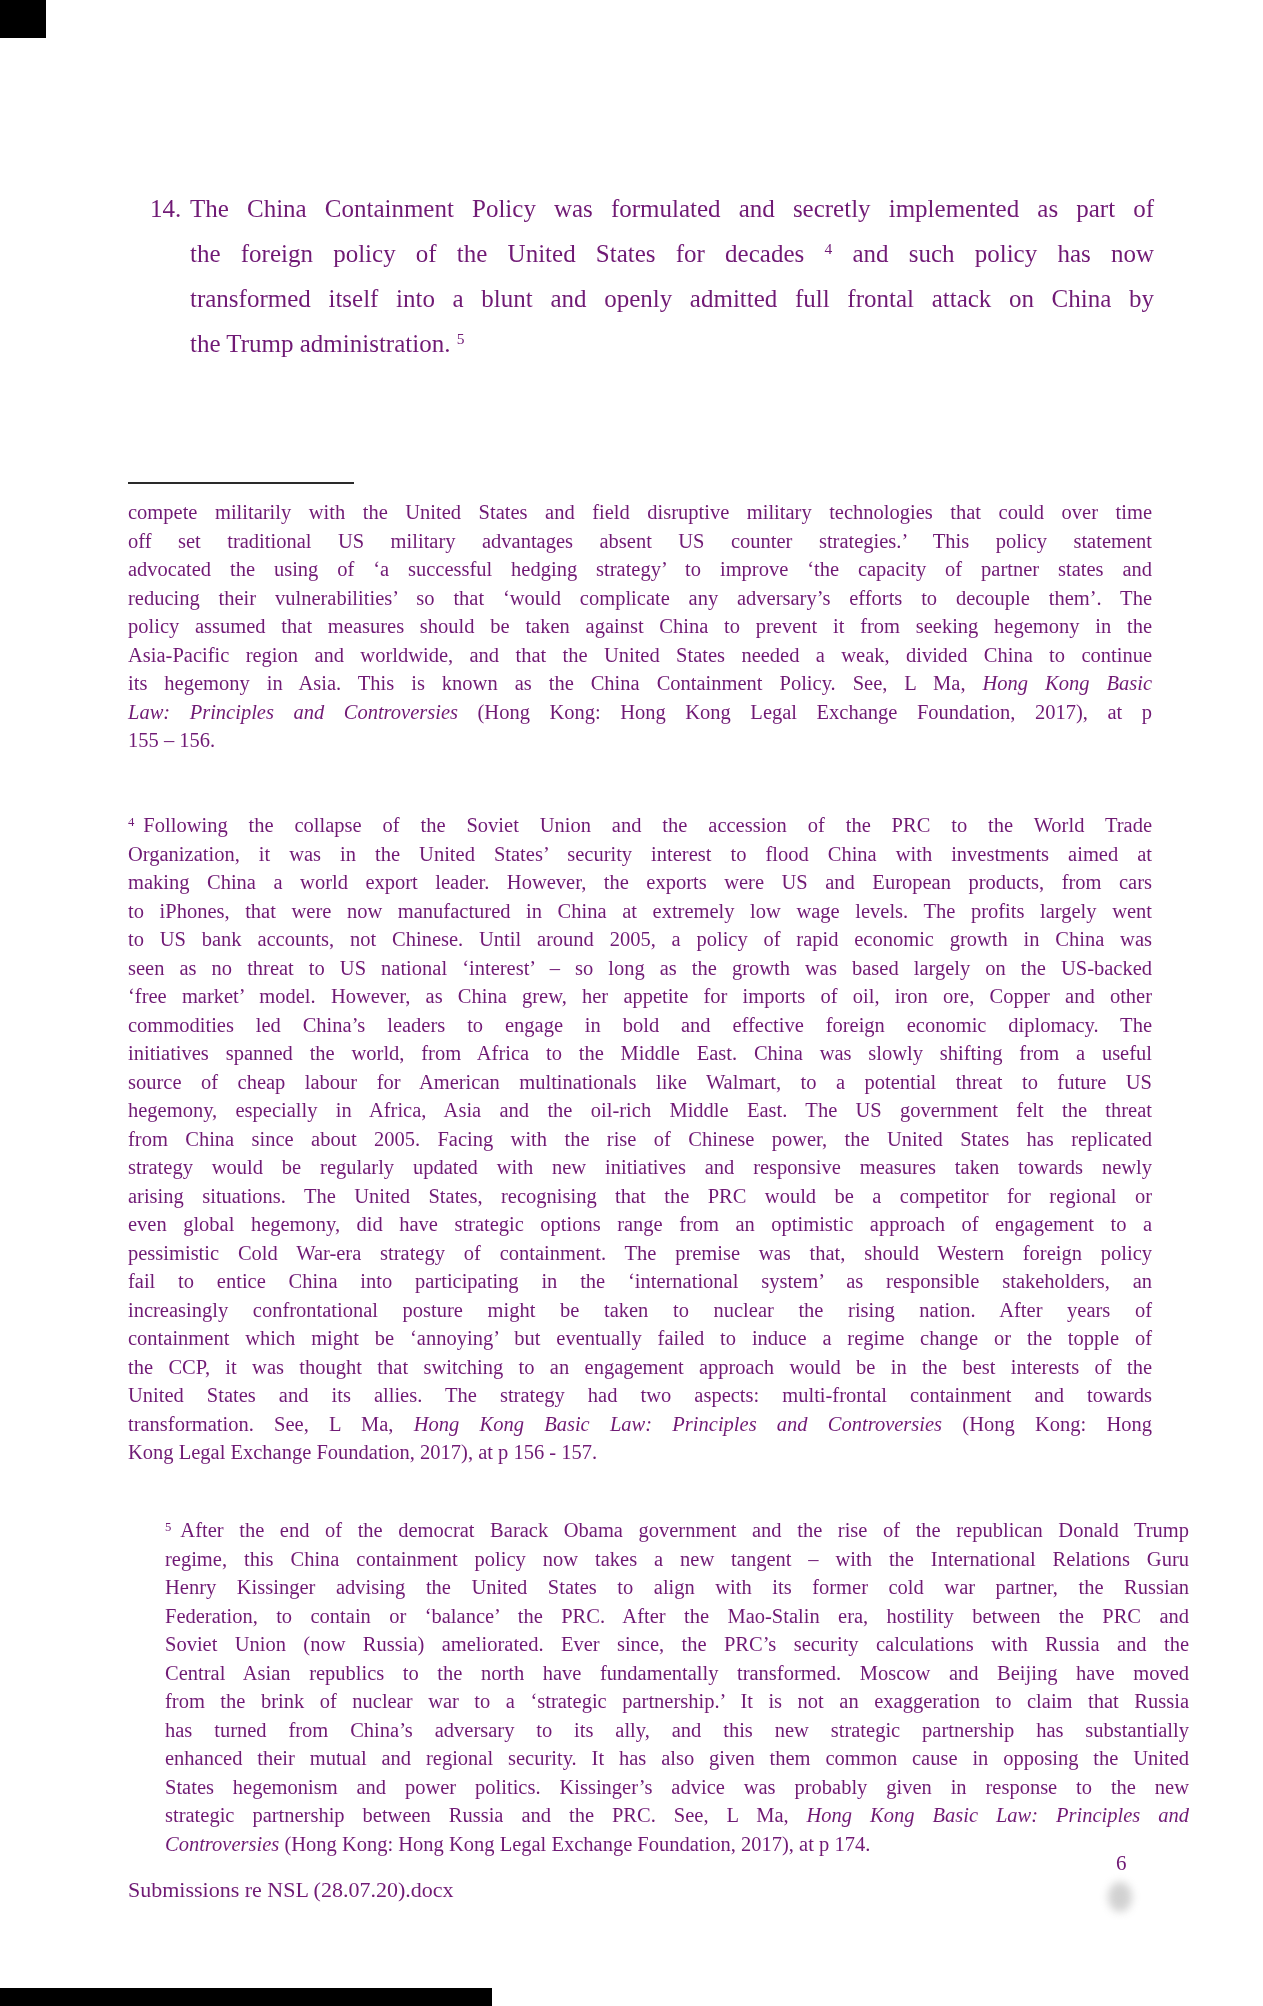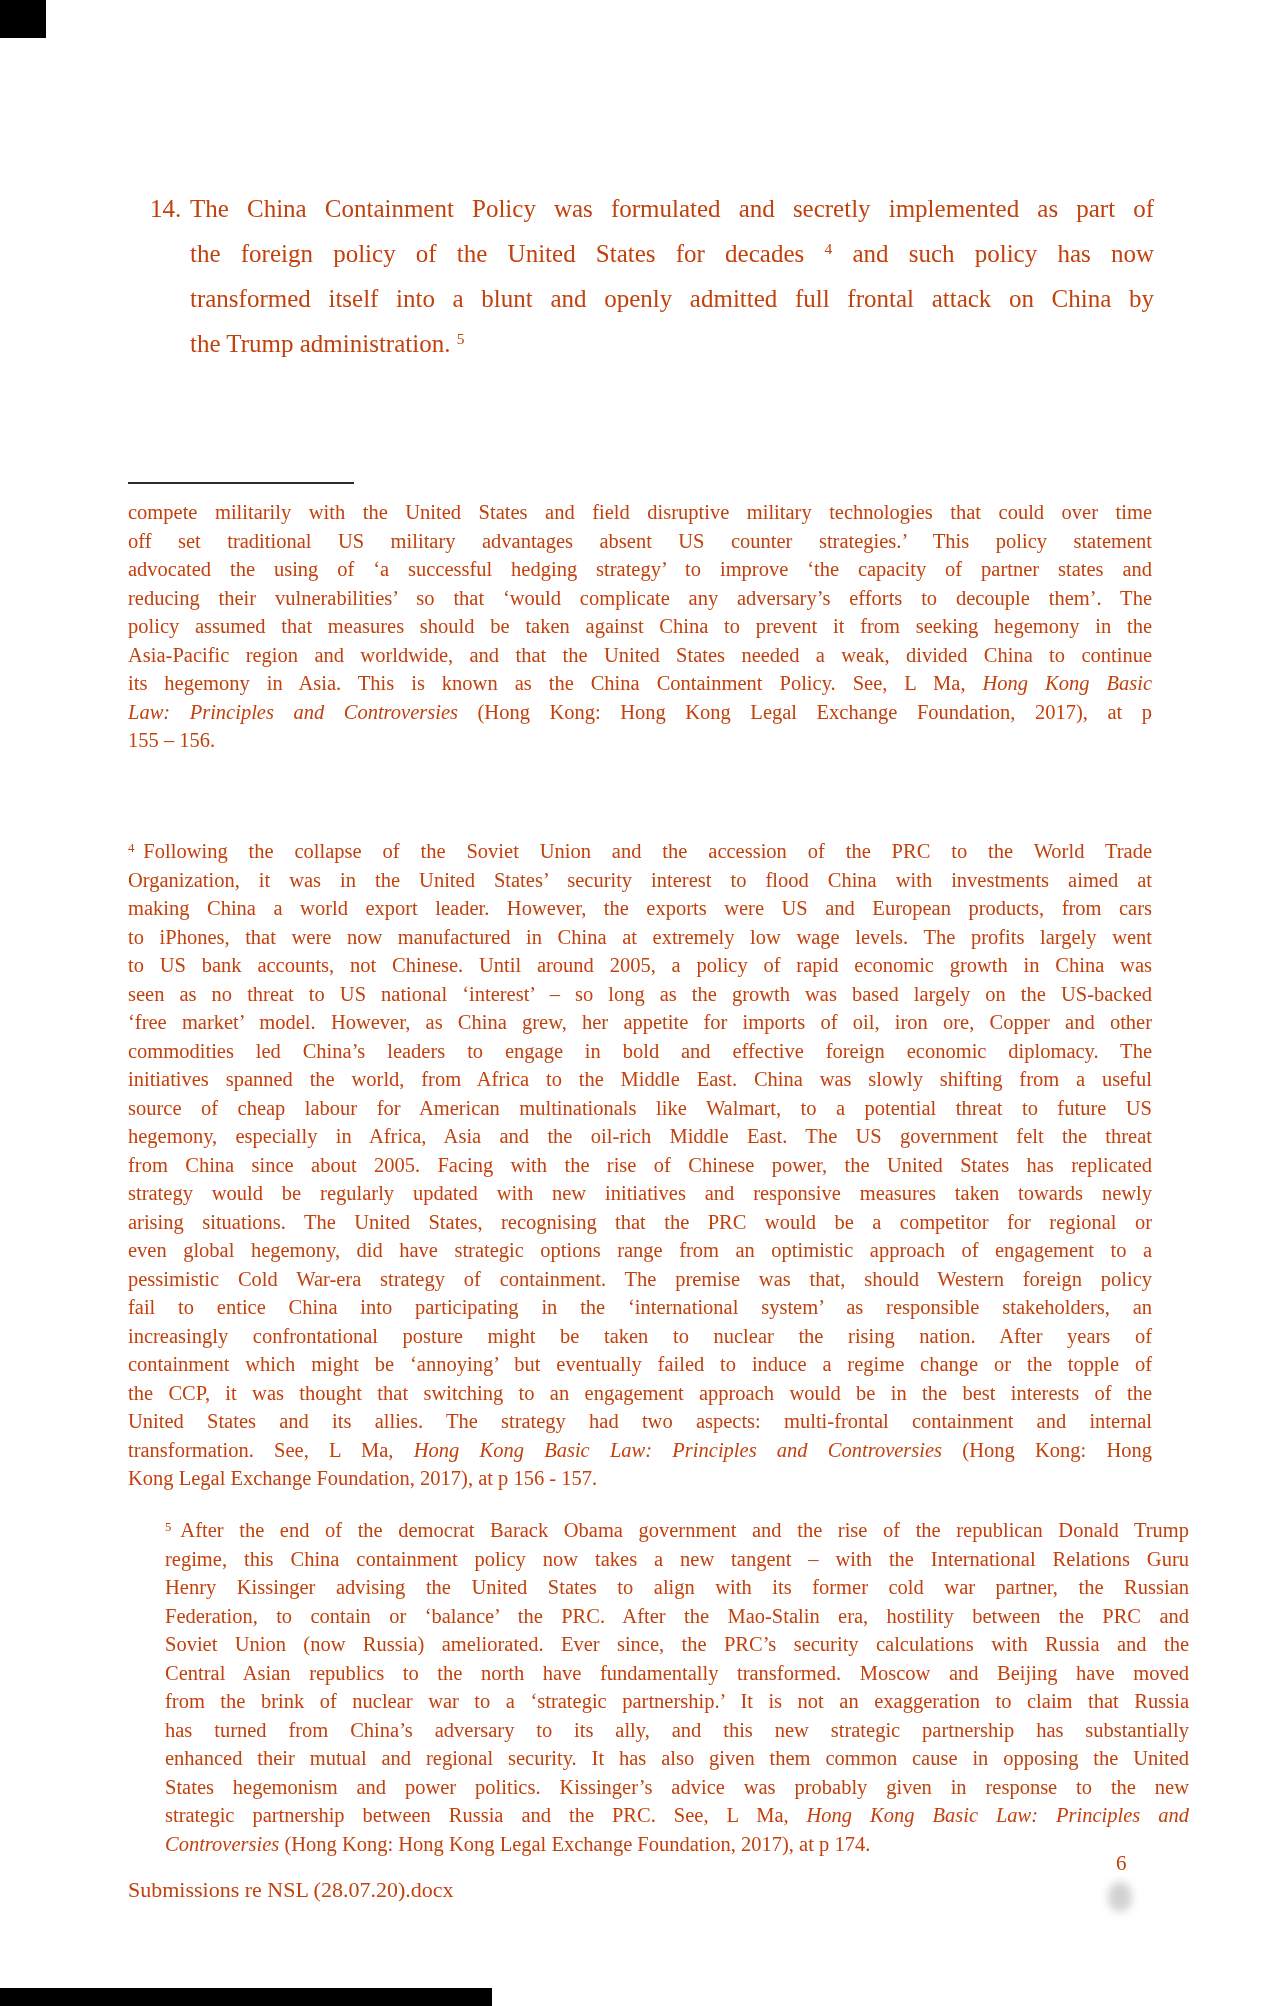--- a/index.html
+++ b/index.html
@@ -5,41 +5,41 @@
   html,body{margin:0;padding:0;}
   body{
     width:1263px;height:2006px;
     background:#f4f4f2;
     font-family:"Liberation Serif", serif;
   }
   .page{
     position:relative;
     width:1263px;height:2006px;
     background:#ffffff;
-    color:#c2410c;
+    color:#701a75;
     overflow:hidden;
   }
   .it{font-style:italic;}
   sup{font-size:0.62em;vertical-align:baseline;position:relative;top:-0.5em;line-height:0;}
   sup.mk{margin-right:9px;}
   .num{display:inline-block;width:40px;}
   .ln{text-align:justify;}
   .jl{text-align-last:justify;}
   .para14{
     position:absolute;left:150px;top:186px;width:1004px;
     font-size:25px;line-height:45px;
   }
   .para14 .ln{margin-left:40px;}
   .para14 .ln:first-child{margin-left:0;}
   .fn{
     position:absolute;left:128px;width:1024px;
     font-size:20.5px;line-height:28.5px;
   }
   .fn-cont{top:498px;}
-  .fn-4{top:837px;}
+  .fn-4{top:811px;}
   .fn-5{top:1516px;margin-left:37px;}
   .fn-separator{
     position:absolute;left:128px;top:482px;width:226px;height:0;
     border-top:2px solid #2a2a2a;
   }
   .page-number{
     position:absolute;left:1116px;top:1850px;
     font-size:21px;line-height:26px;
   }
   .footer-filename{
@@ -99,21 +99,21 @@
       <div class="ln jl"><span>hegemony, especially in Africa, Asia and the oil-rich Middle East. The US government felt the threat</span></div>
       <div class="ln jl"><span>from China since about 2005.  Facing with the rise of Chinese power, the United States has replicated</span></div>
       <div class="ln jl"><span>strategy would be regularly updated with new initiatives and responsive measures taken towards newly</span></div>
       <div class="ln jl"><span>arising situations. The United States, recognising that the PRC would be a competitor for regional or</span></div>
       <div class="ln jl"><span>even global hegemony, did have strategic options range from an optimistic approach of engagement to a</span></div>
       <div class="ln jl"><span>pessimistic Cold War-era strategy of containment.  The premise was that, should Western foreign policy</span></div>
       <div class="ln jl"><span>fail to entice China into participating in the ‘international system’ as responsible stakeholders, an</span></div>
       <div class="ln jl"><span>increasingly confrontational posture might be taken to nuclear the rising nation.  After years of</span></div>
       <div class="ln jl"><span>containment which might be ‘annoying’ but eventually failed to induce a regime change or the topple of</span></div>
       <div class="ln jl"><span>the CCP, it was thought that switching to an engagement approach would be in the best interests of the</span></div>
-      <div class="ln jl"><span>United States and its allies.  The strategy had two aspects: multi-frontal containment and internal</span></div>
+      <div class="ln jl"><span>United States and its allies.  The strategy had two aspects: multi-frontal containment and towards</span></div>
       <div class="ln jl"><span>transformation. See, L Ma, </span><span class="it">Hong Kong Basic Law: Principles and Controversies</span><span> (Hong Kong: Hong</span></div>
       <div class="ln"><span>Kong Legal Exchange Foundation, 2017), at p 156 - 157.</span></div>
     </div>
 
   <div class="fn fn-5">
       <div class="ln jl"><sup class="mk">5</sup><span>After the end of the democrat Barack Obama government and the rise of the republican Donald Trump</span></div>
       <div class="ln jl"><span>regime, this China containment policy now takes a new tangent – with the International Relations Guru</span></div>
       <div class="ln jl"><span>Henry Kissinger advising the United States to align with its former cold war partner, the Russian</span></div>
       <div class="ln jl"><span>Federation, to contain or ‘balance’ the PRC.  After the Mao-Stalin era, hostility between the PRC and</span></div>
       <div class="ln jl"><span>Soviet Union (now Russia) ameliorated. Ever since, the PRC’s security calculations with Russia and the</span></div>

